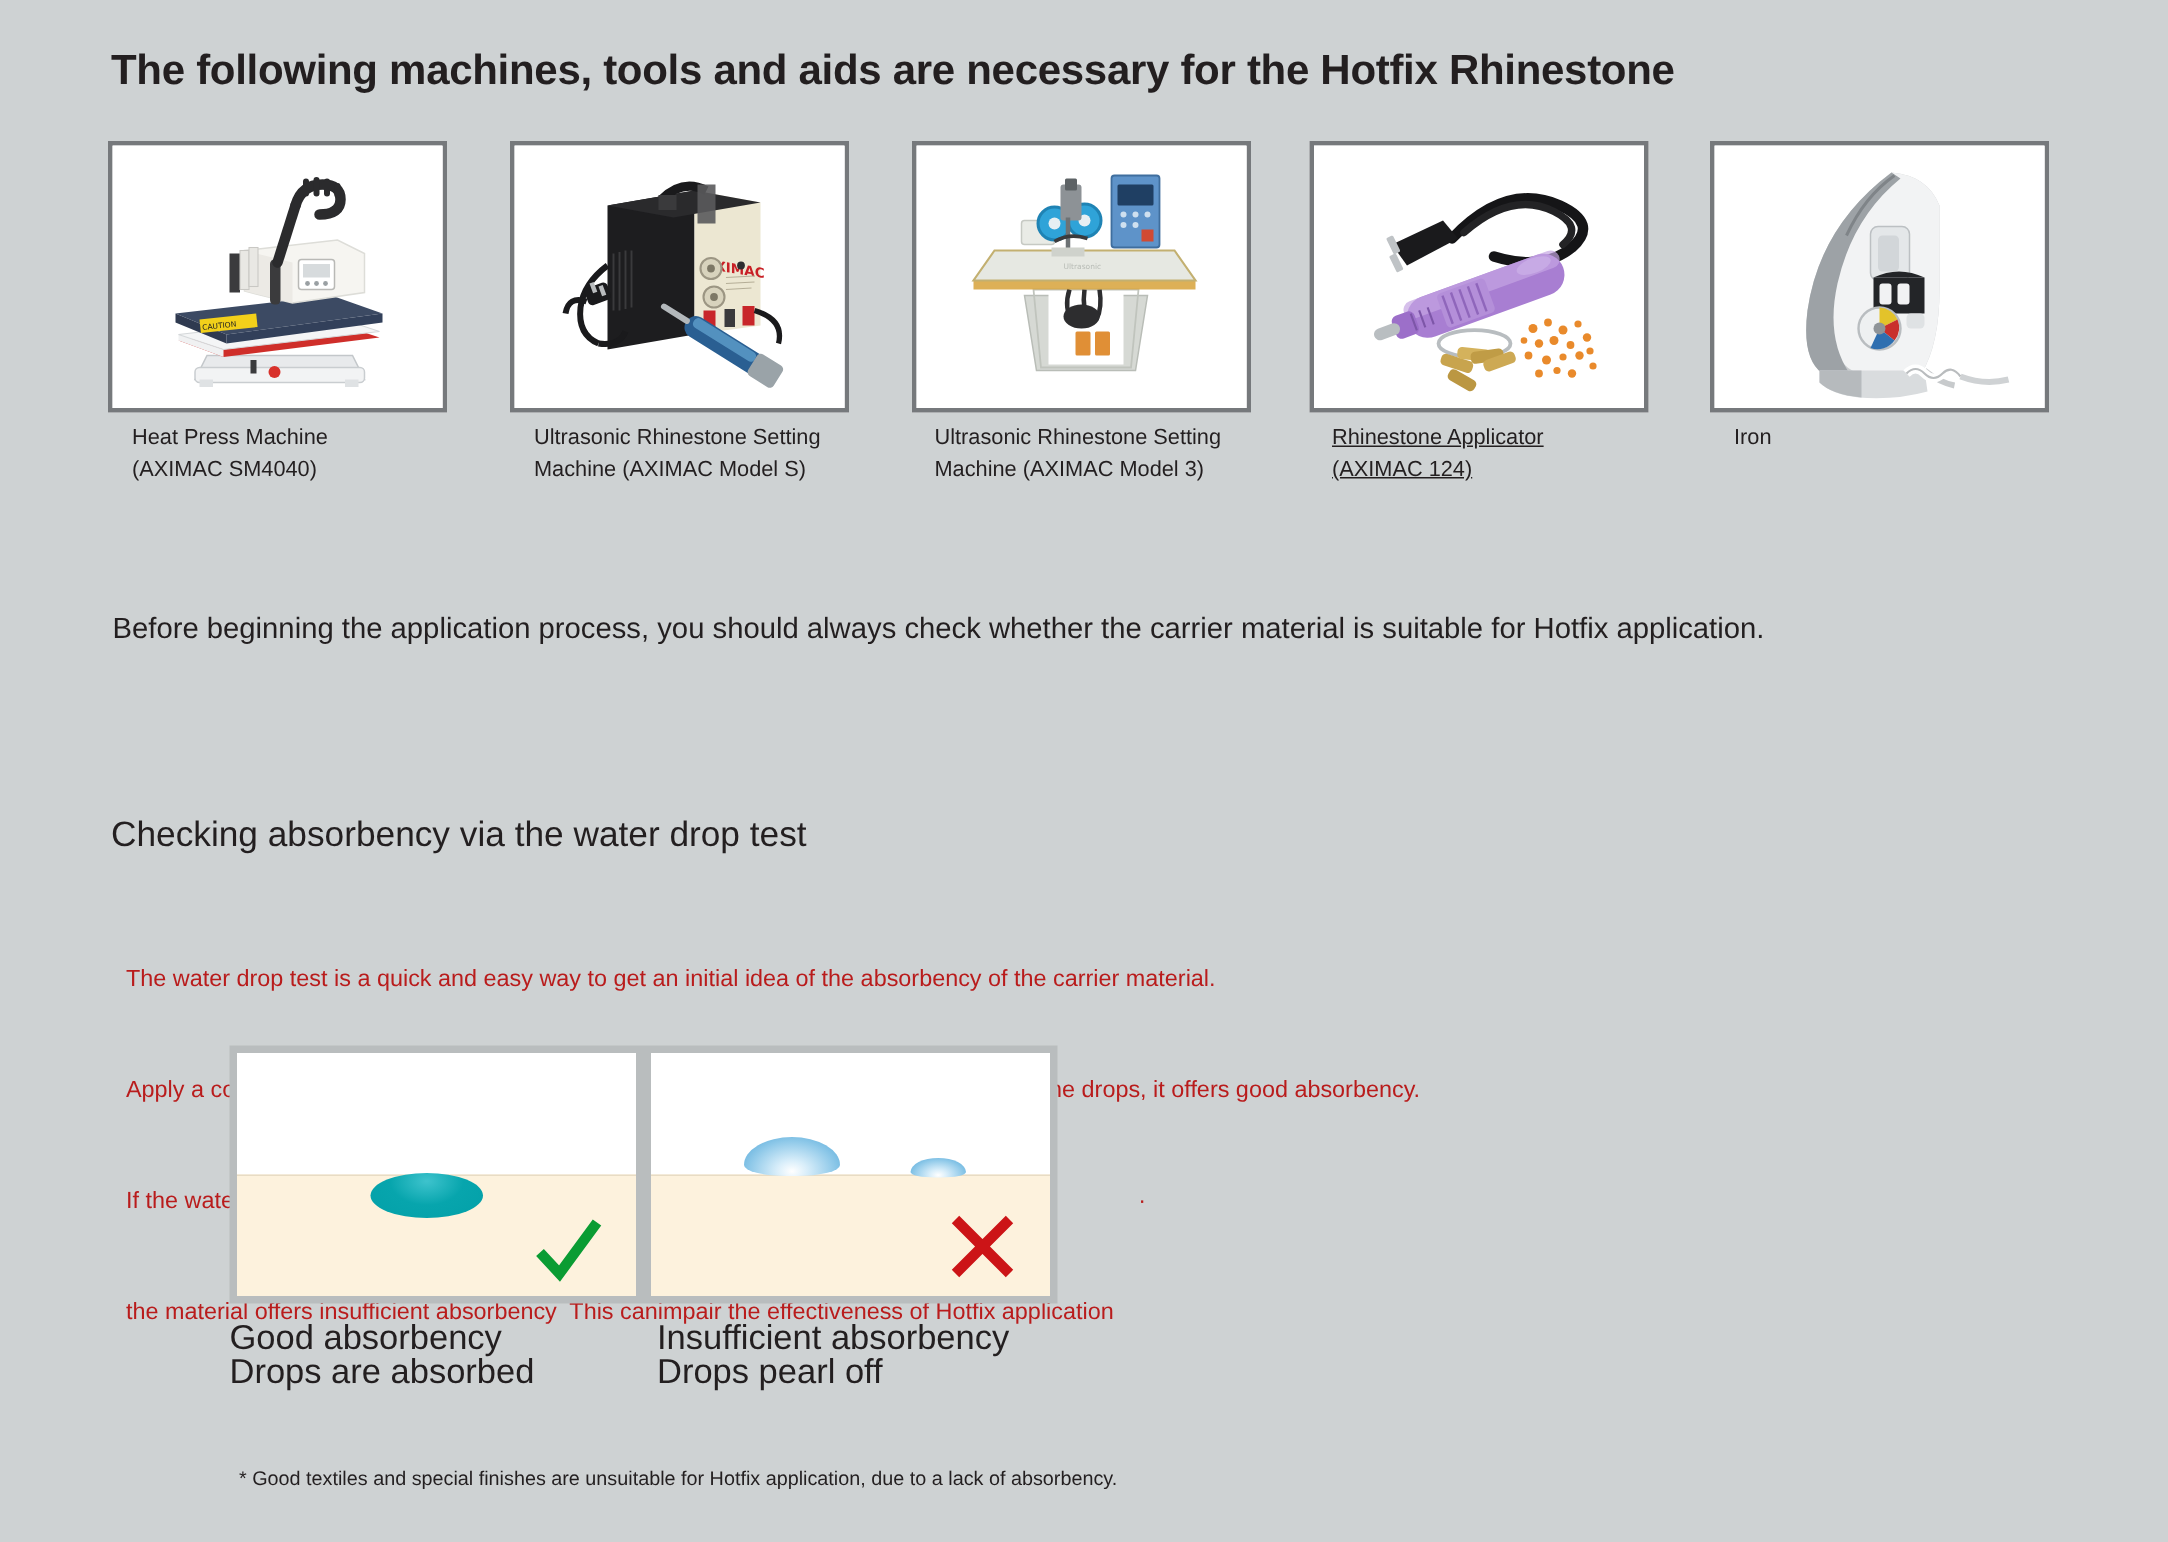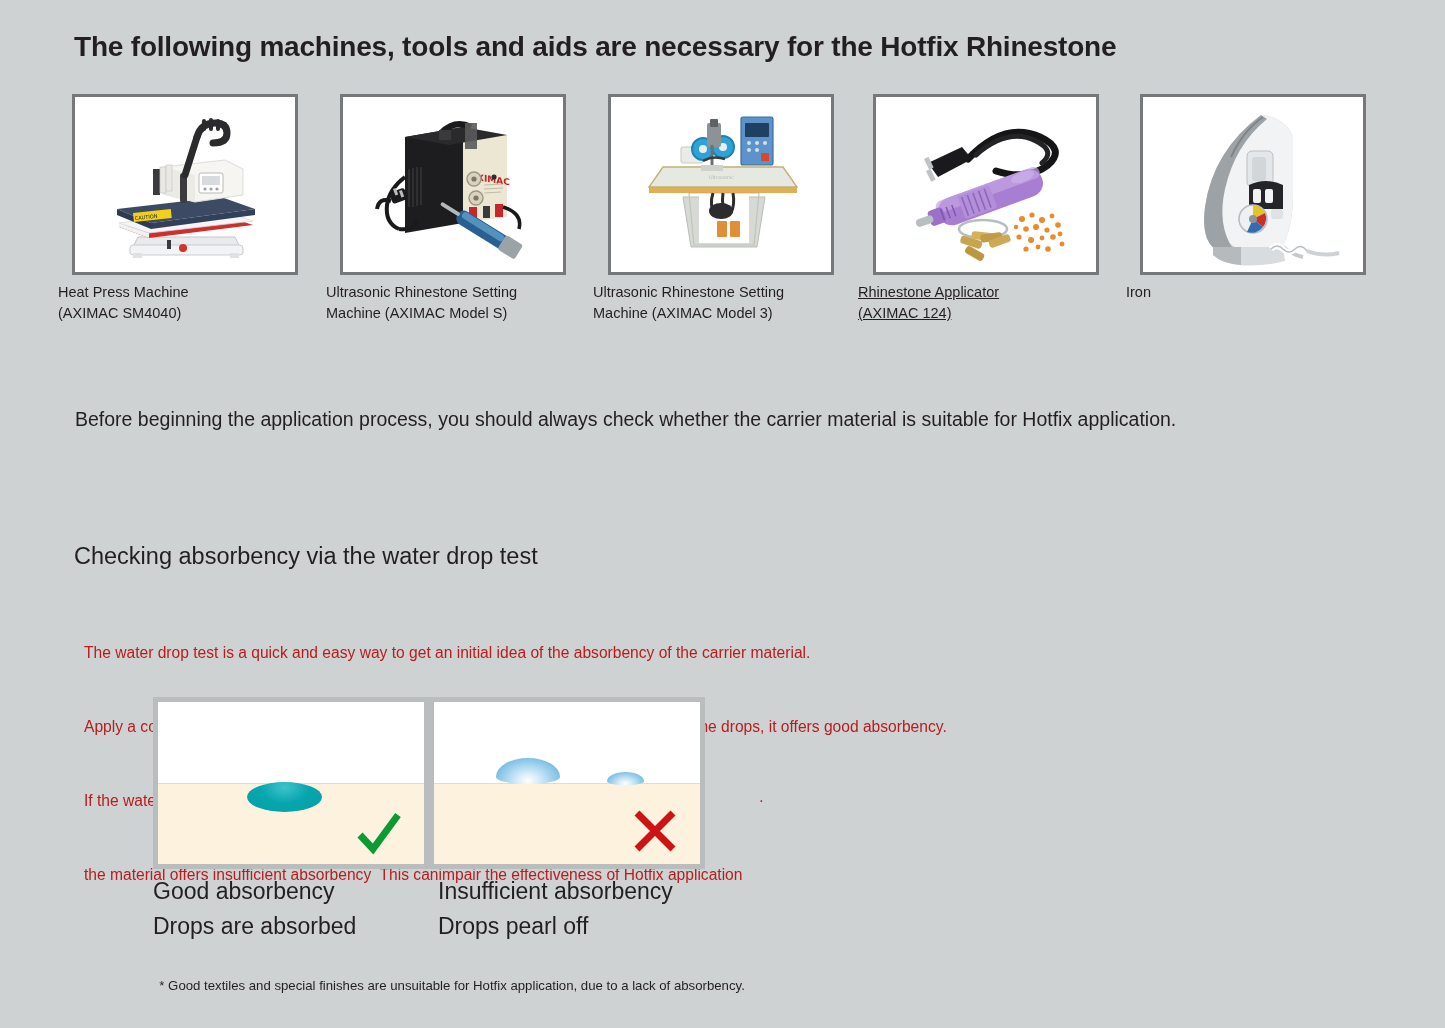--- a/index.html
+++ b/index.html
@@ -49,21 +49,21 @@
   }
   .product-card .photo {
     position: absolute;
     inset: 0;
     background: #ffffff;
   }
 
   
   .captions {
     position: absolute;
-    left: 58px;
+    left: 88px;
     top: 282px;
     width: 1320px;
     height: 56px;
   }
   .caption {
     position: absolute;
     top: 0;
     font-size: 14.5px;
     line-height: 21px;
     color: #231f20;
@@ -181,21 +181,21 @@
   }
   .fig-label {
     position: absolute;
     top: 0;
     font-size: 23px;
     line-height: 23px;
     color: #231f20;
   }
   .fig-label.good { left: 0; }
   .fig-label.bad  { left: 285px; }
-  .fig-label .l2 { display: block; margin-top: 12px; }
+  .fig-label .l2 { display: block; }
 
   
   .footnotes {
     position: absolute;
     left: 152px;
     top: 933px;
     font-size: 13.2px;
     line-height: 21px;
     color: #231f20;
     white-space: pre;

